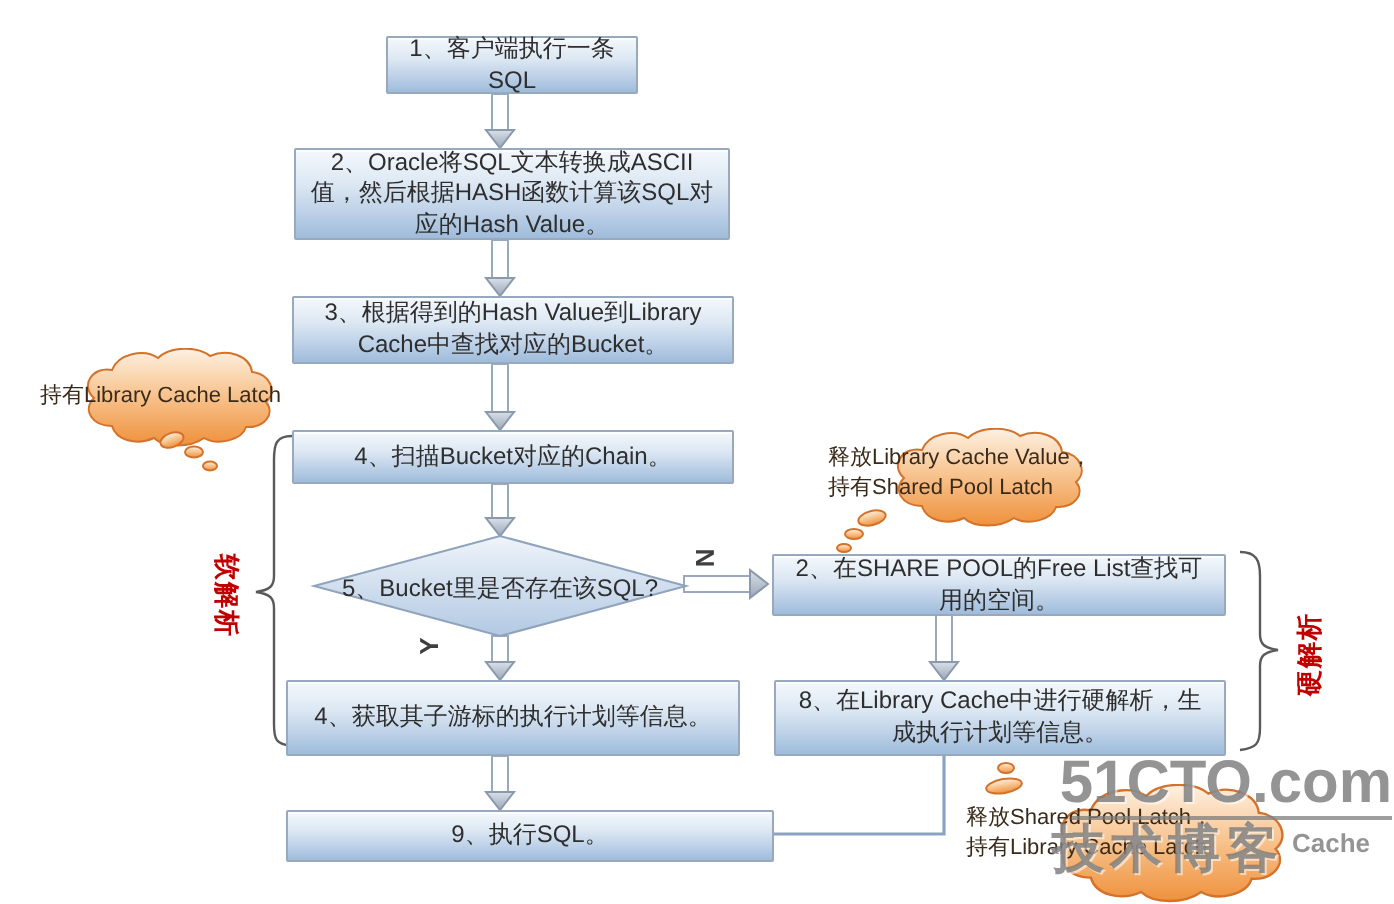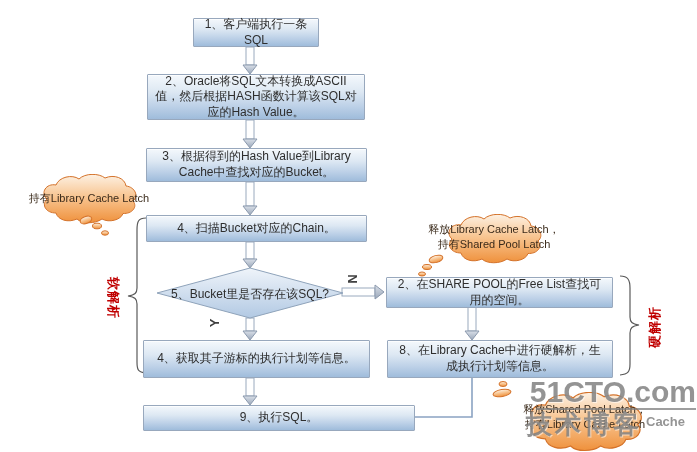--- a/index.html
+++ b/index.html
@@ -13,21 +13,21 @@
     display:flex;align-items:center;justify-content:center;text-align:center;
     background:linear-gradient(180deg,#f4f8fc 0%,#dde8f3 38%,#bcd0e7 72%,#9fbcdb 100%);
     border:1px solid #98a8bd;border-radius:1px;
     font-size:12px;line-height:1.3;color:#2e2e2e;padding:11px 6px;
     box-shadow:inset 0 1px 0 rgba(255,255,255,.7);
   }
   .diamond-label{
     position:absolute;z-index:2;text-align:center;font-size:12px;color:#2e2e2e;
   }
   .cloud-text{
-    position:absolute;z-index:3;text-align:center;font-size:11px;line-height:1.35;color:#3a2a1a;
+    position:absolute;z-index:3;text-align:left;font-size:11px;line-height:1.35;color:#3a2a1a;
   }
   .branch-label{
     position:absolute;z-index:2;font-size:13px;color:#3f3f3f;font-weight:bold;
     width:16px;height:16px;display:flex;align-items:center;justify-content:center;
   }
   .parse-label{
     position:absolute;z-index:2;font-size:13px;font-weight:bold;color:#c00000;
     width:48px;text-align:center;letter-spacing:1px;white-space:nowrap;
   }
   .rot-cw{transform:rotate(90deg);}
@@ -144,30 +144,30 @@
     </g>
   </svg>
 
   <div class="box" style="left:193px;top:18px;width:126px;height:29px;">1、客户端执行一条SQL</div>
   <div class="box" style="left:147px;top:74px;width:218px;height:46px;">2、Oracle将SQL文本转换成ASCII值，然后根据HASH函数计算该SQL对应的Hash Value。</div>
   <div class="box" style="left:146px;top:148px;width:221px;height:34px;text-align:center;">3、根据得到的Hash Value到Library Cache中查找对应的Bucket。</div>
   <div class="box" style="left:146px;top:215px;width:221px;height:27px;">4、扫描Bucket对应的Chain。</div>
   <div class="box" style="left:143px;top:340px;width:227px;height:38px;">4、获取其子游标的执行计划等信息。</div>
   <div class="box" style="left:386px;top:277px;width:227px;height:31px;">2、在SHARE POOL的Free List查找可用的空间。</div>
   <div class="box" style="left:387px;top:340px;width:226px;height:38px;">8、在Library Cache中进行硬解析，生成执行计划等信息。</div>
-  <div class="box" style="left:143px;top:405px;width:272px;height:26px;">9、执行SQL。</div>
+  <div class="box" style="left:143px;top:405px;width:244px;height:26px;">9、执行SQL。</div>
 
   <div class="diamond-label" style="left:155px;top:286px;width:190px;">5、Bucket里是否存在该SQL?</div>
 
   <div class="branch-label rot-cw" style="left:345px;top:271px;">N</div>
   <div class="branch-label rot-ccw" style="left:206px;top:315px;">Y</div>
 
   <div class="cloud-text" style="left:20px;top:191px;width:138px;">持有Library Cache Latch</div>
   <div class="cloud-text" style="left:414px;top:222px;width:160px;">
-    <div>释放Library Cache Latch，</div>
+    <div>释放Library Cache Value，</div>
     <div>持有Shared Pool Latch</div>
   </div>
   <div class="cloud-text" style="left:483px;top:402px;width:204px;">
     <div>释放Shared Pool Latch，</div>
     <div>持有Library Cache Latch</div>
   </div>
 
   <div class="parse-label rot-cw" style="left:89px;top:289px;">软解析</div>
   <div class="parse-label rot-ccw" style="left:631px;top:318px;">硬解析</div>
 

